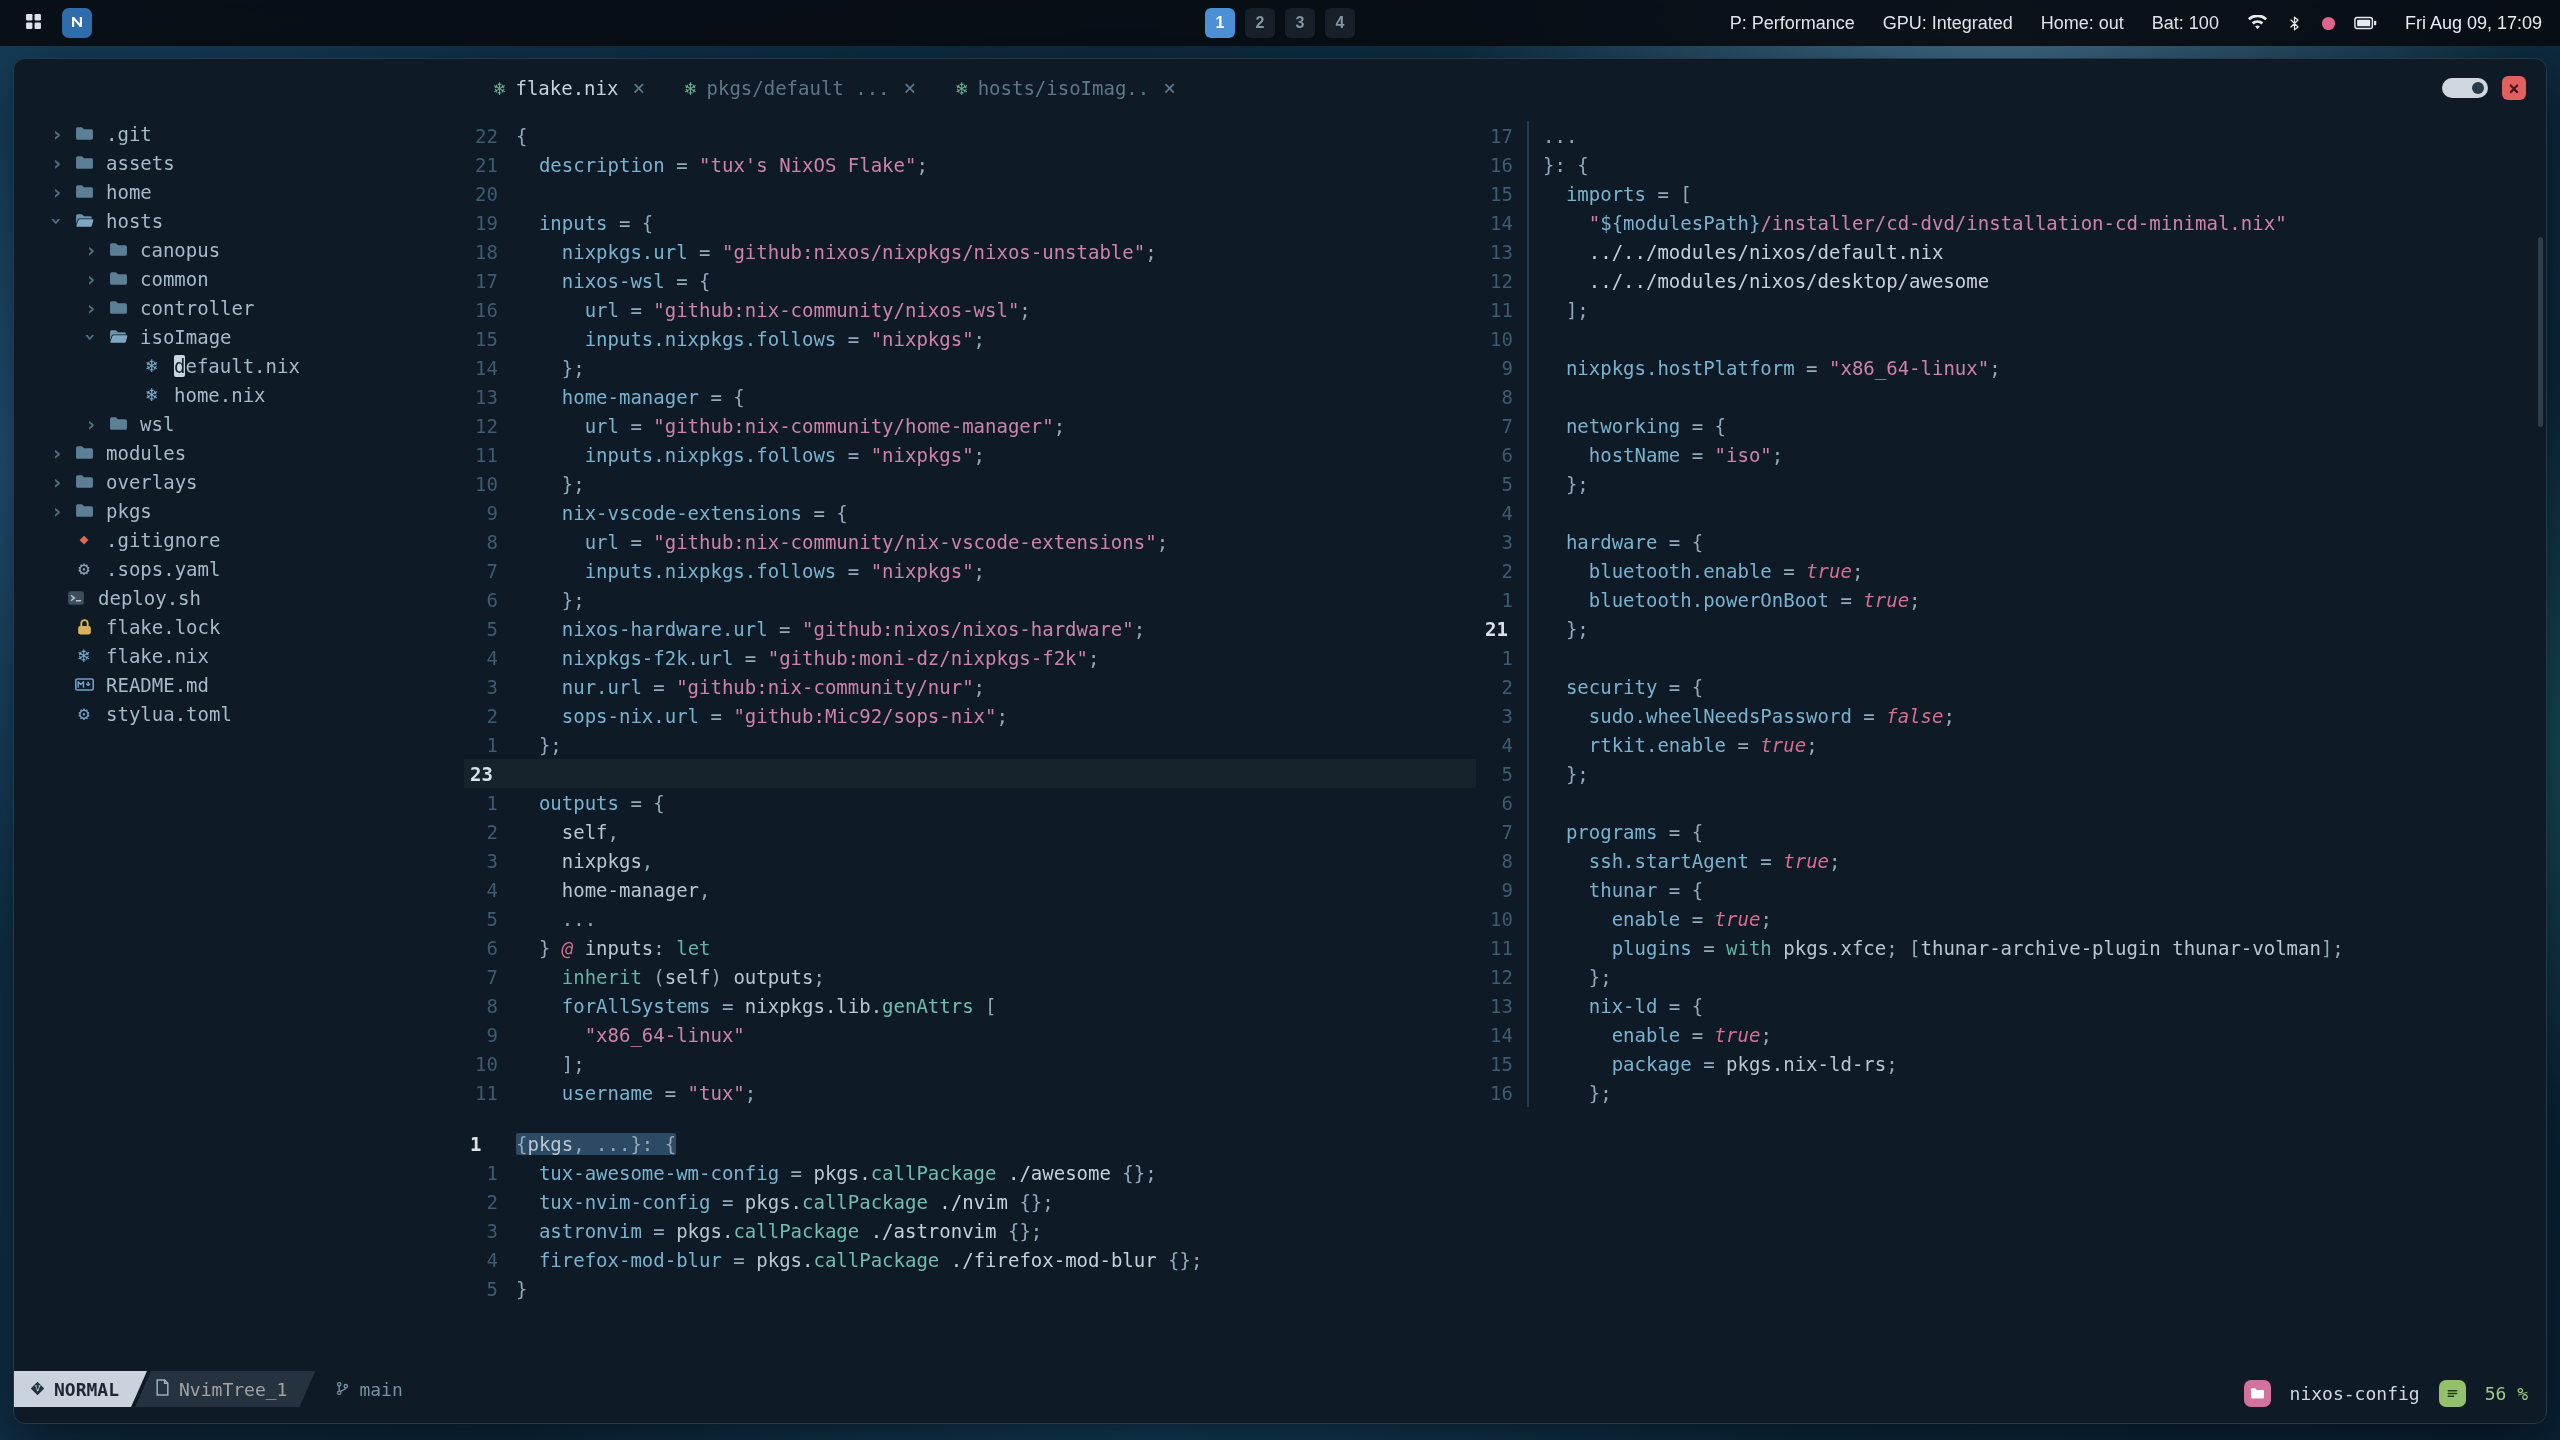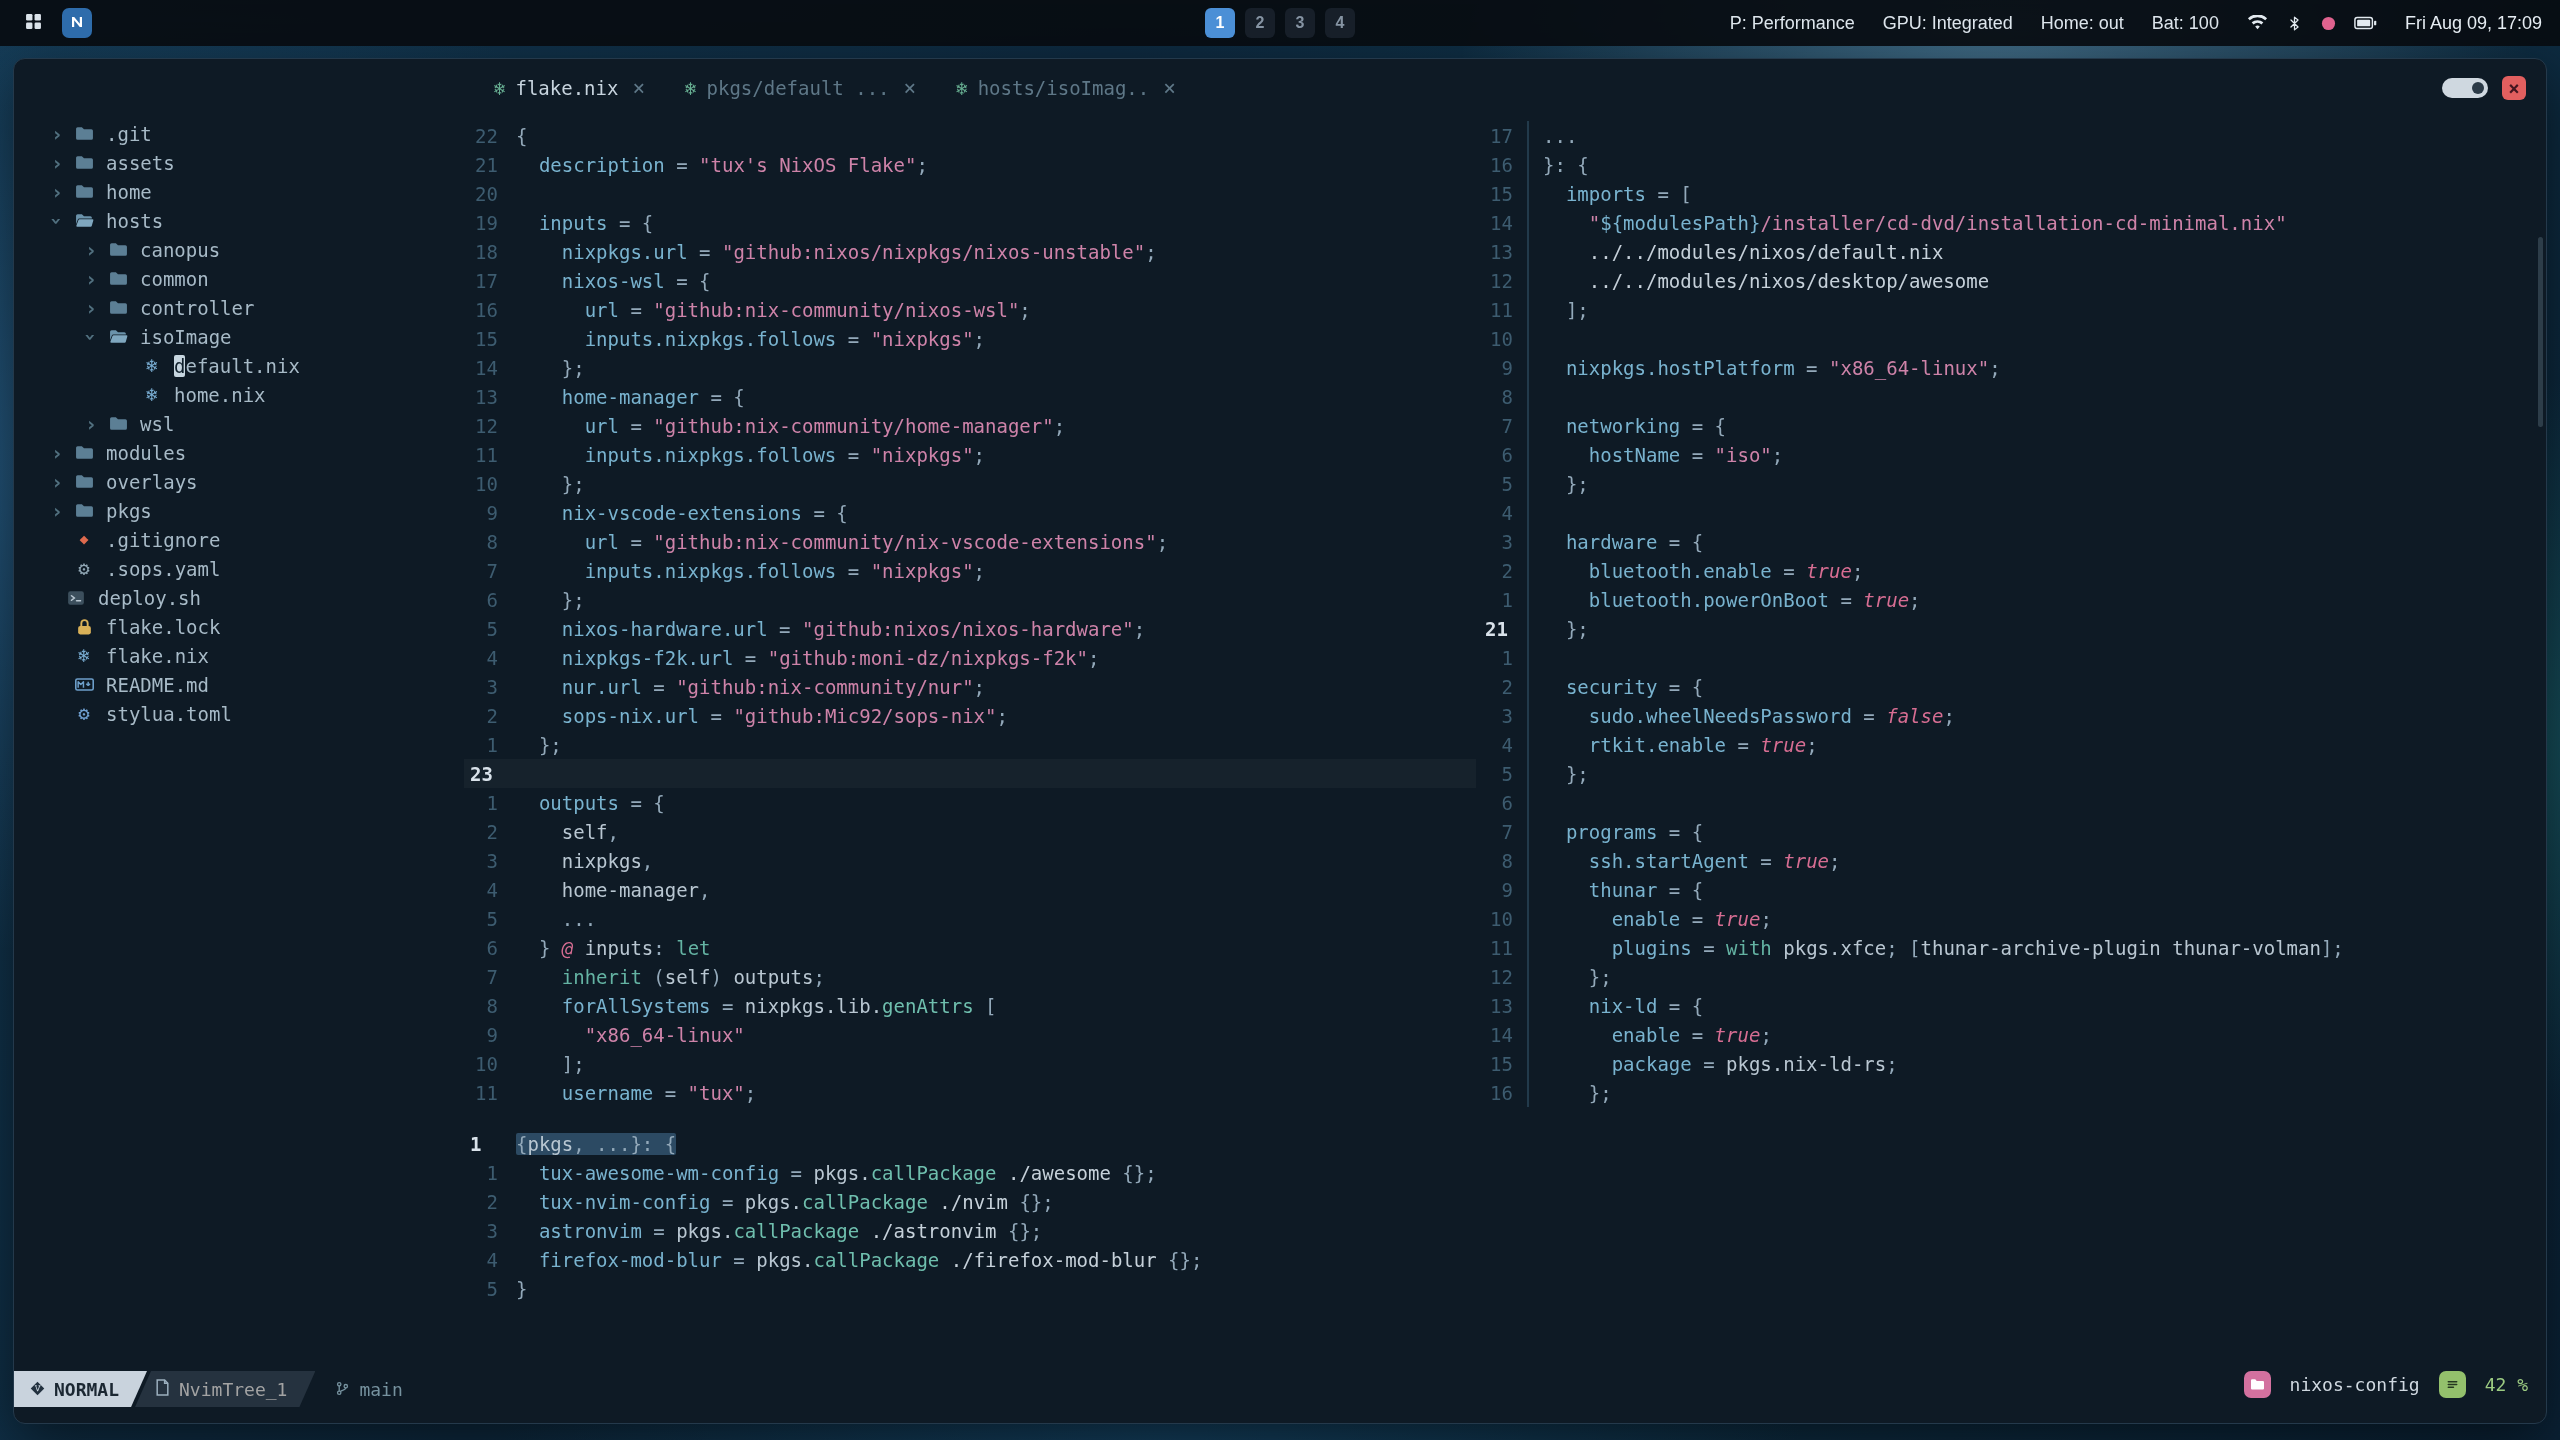--- a/index.html
+++ b/index.html
@@ -64,21 +64,21 @@
   .gsep{width:2px;align-self:stretch;background:#223a4b;margin-left:14px;flex:none}
   .code{margin-left:18px;white-space:pre;font-size:19px}
   .withsep .code{margin-left:14px}
   .vhl{background:#2c4a63;border-radius:2px}
   .tk-fg{color:#b9c7d2}.tk-pn{color:#93a9ba}.tk-key{color:#79b3cf}.tk-str{color:#ce83a9}
   .tk-bool{color:#d66d92;font-style:italic}.tk-kw{color:#64b3a3;}
   .tk-fn{color:#6fbfae}.tk-path{color:#c6d1da}.tk-interp{color:#79b3cf}
   .sb-thumb{position:absolute;right:3px;top:120px;width:5px;height:190px;border-radius:3px;
     background:rgba(190,220,240,.18);cursor:pointer}
   
-  .statusline{height:36px;flex:none;display:flex;align-items:flex-start;font-size:18px;background:#0e1a25}
+  .statusline{height:36px;flex:none;display:flex;align-items:flex-end;font-size:18px;background:#0e1a25}
   .seg{height:36px;display:flex;align-items:center;gap:9px}
   .seg-mode{background:#c9d3dd;color:#1b2732;font-weight:700;padding:0 28px 0 16px;
     clip-path:polygon(0 0,100% 0,calc(100% - 16px) 100%,0 100%)}
   .seg-buf{background:#25323f;color:#a3a3a3;padding:0 28px 0 20px;margin-left:-12px;
     clip-path:polygon(16px 0,100% 0,calc(100% - 16px) 100%,0 100%)}
   .seg-branch{color:#76929f;margin-left:20px}
   .sl-right{margin-left:auto;display:flex;align-items:center;gap:19px;padding-right:18px}
   .badge{width:27px;height:27px;border-radius:7px;display:flex;align-items:center;justify-content:center;flex:none}
   .badge-pink{background:#d3719f}
   .badge-green{background:#93c06c}
@@ -359,19 +359,19 @@
             <svg viewBox="0 0 16 14" width="15" height="13">
               <path d="M1 2.6A1.2 1.2 0 0 1 2.2 1.4h3.4l1.6 1.7h6.6A1.2 1.2 0 0 1 15 4.3v7a1.2 1.2 0 0 1-1.2 1.2H2.2A1.2 1.2 0 0 1 1 11.3z" fill="#fff"></path>
             </svg>
           </span>
         <span class="project-label">nixos-config</span>
         <span class="badge badge-green">
             <svg viewBox="0 0 14 14" width="13" height="13" fill="none" stroke="#253820" stroke-width="1.7" stroke-linecap="round">
               <path d="M2.5 4h9M2.5 7h9M2.5 10h5.5"></path>
             </svg>
           </span>
-        <span class="scroll-label">42 %</span>
+        <span class="scroll-label">56 %</span>
       </div>
     </footer>
     <div class="cmdline"></div>
 
   </div>
 </div>
 
 </body></html>

